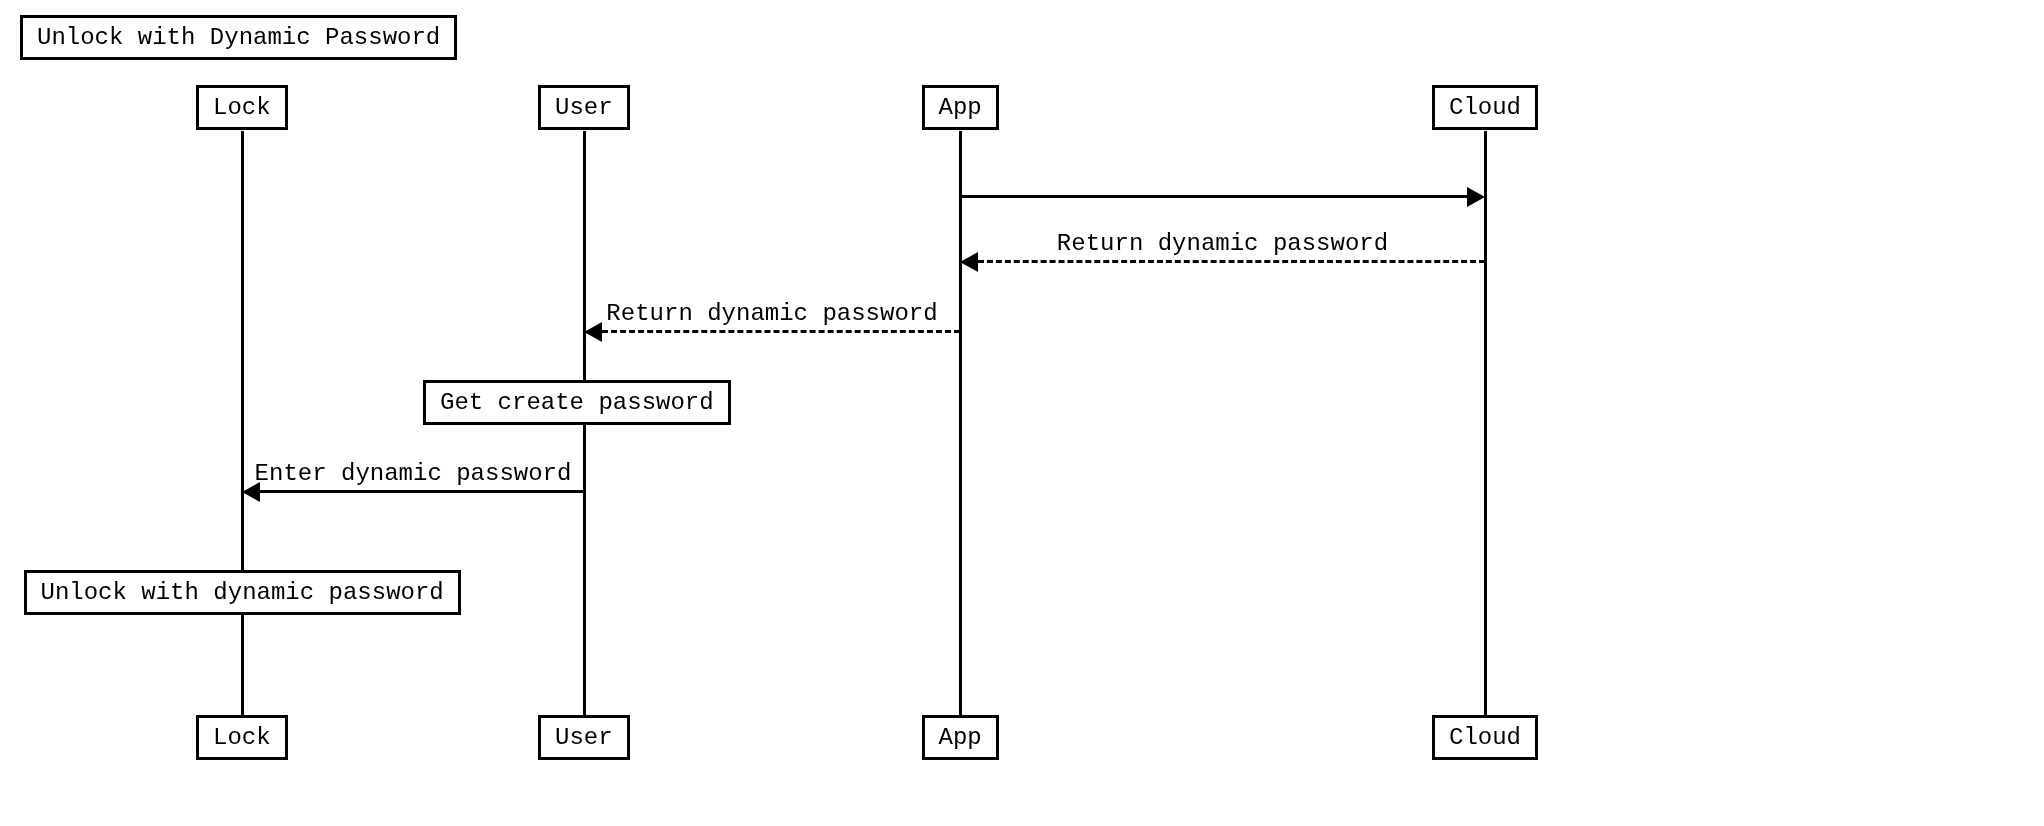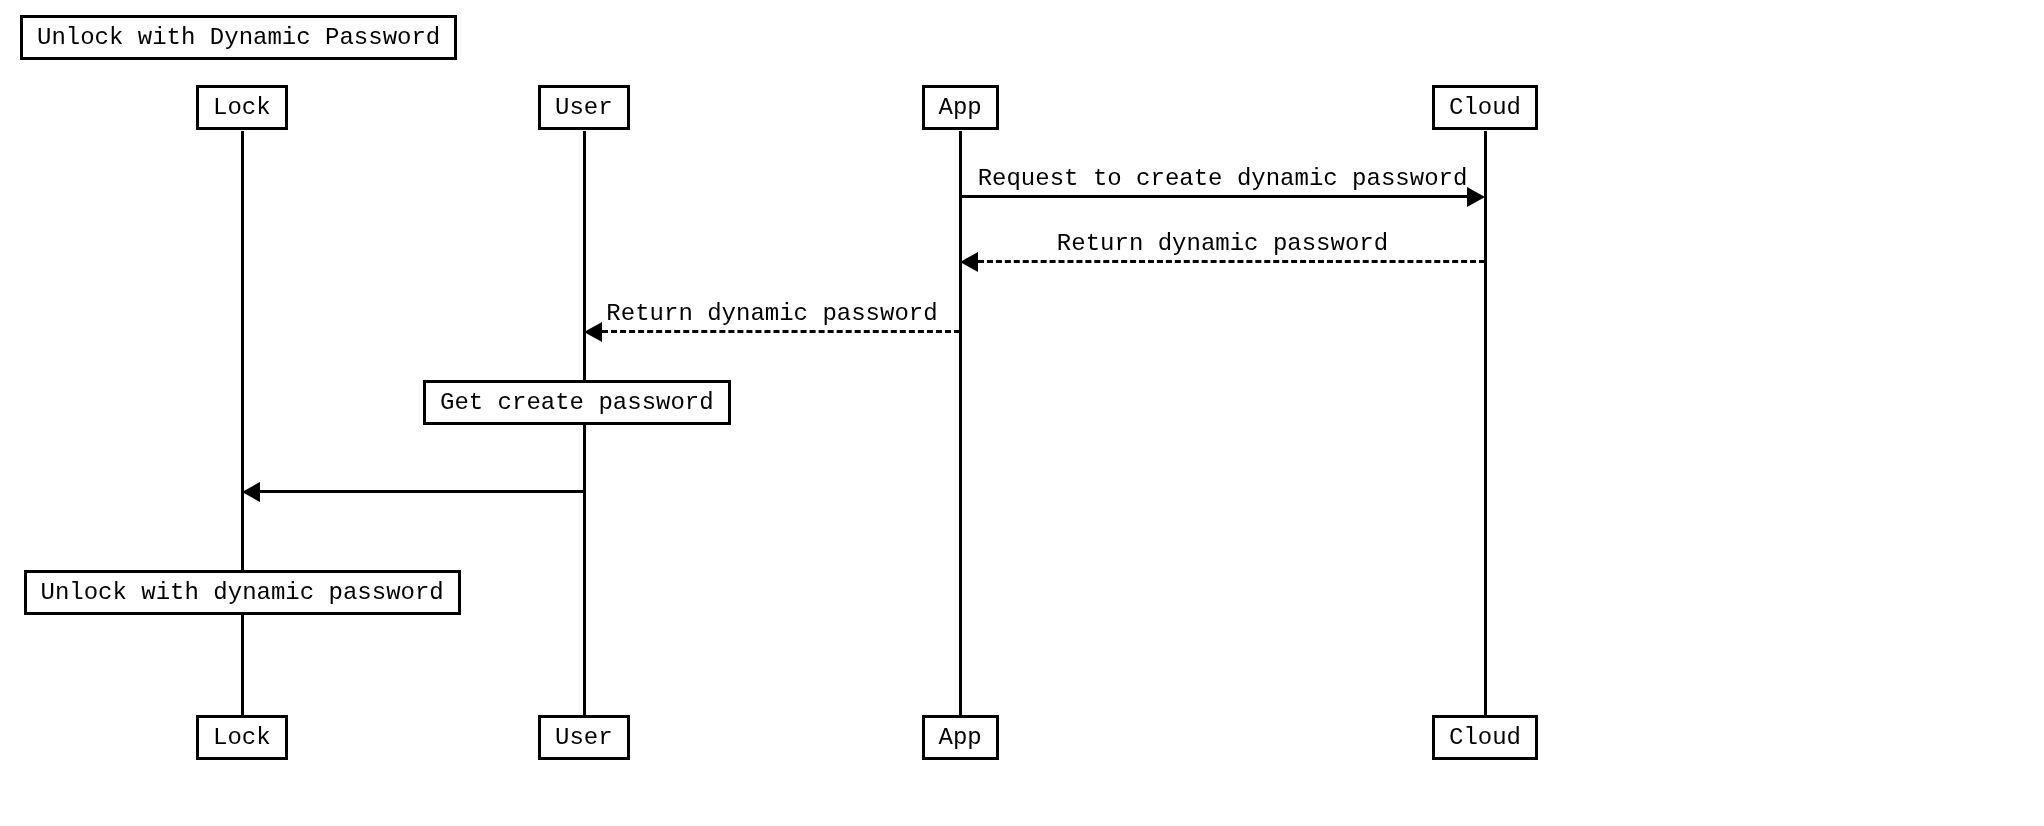--- a/index.html
+++ b/index.html
@@ -70,24 +70,24 @@
     <div class="box" style="top: 715px; left: 538px;">User</div>
     <div class="lifeline" style="left: 582.5px; top: 131px; height: 584px;"></div>
     <div class="box" style="top: 85px; left: 921.5px;">App</div>
     <div class="box" style="top: 715px; left: 921.5px;">App</div>
     <div class="lifeline" style="left: 958.5px; top: 131px; height: 584px;"></div>
     <div class="box" style="top: 85px; left: 1432px;">Cloud</div>
     <div class="box" style="top: 715px; left: 1432px;">Cloud</div>
     <div class="lifeline" style="left: 1483.5px; top: 131px; height: 584px;"></div>
     <div class="arrow" style="left: 960px; width: 507px; top: 195px;"></div>
     <div class="arrow-head right" style="top: 186.5px; left: 1467px;"></div>
-    <div class="msg-label" style="left: 1222.5px; top: 165px;">Request to create dynamic password</div>
     <div class="arrow dashed" style="left: 978px; width: 507px; top: 260px;"></div>
     <div class="arrow-head left" style="top: 251.5px; left: 960px;"></div>
     <div class="msg-label" style="left: 1222.5px; top: 230px;">Return dynamic password</div>
     <div class="arrow dashed" style="left: 602px; width: 358px; top: 330px;"></div>
     <div class="arrow-head left" style="top: 321.5px; left: 584px;"></div>
     <div class="msg-label" style="left: 772px; top: 300px;">Return dynamic password</div>
     <div class="box" style="top: 380px; left: 423px;">Get create password</div>
     <div class="arrow" style="left: 260px; width: 324px; top: 490px;"></div>
     <div class="arrow-head left" style="top: 481.5px; left: 242px;"></div>
+    <div class="msg-label" style="left: 413px; top: 460px;">Enter dynamic password</div>
     <div class="box" style="top: 570px; left: 23.5px;">Unlock with dynamic password</div>
   </div>
 
 </body></html>

